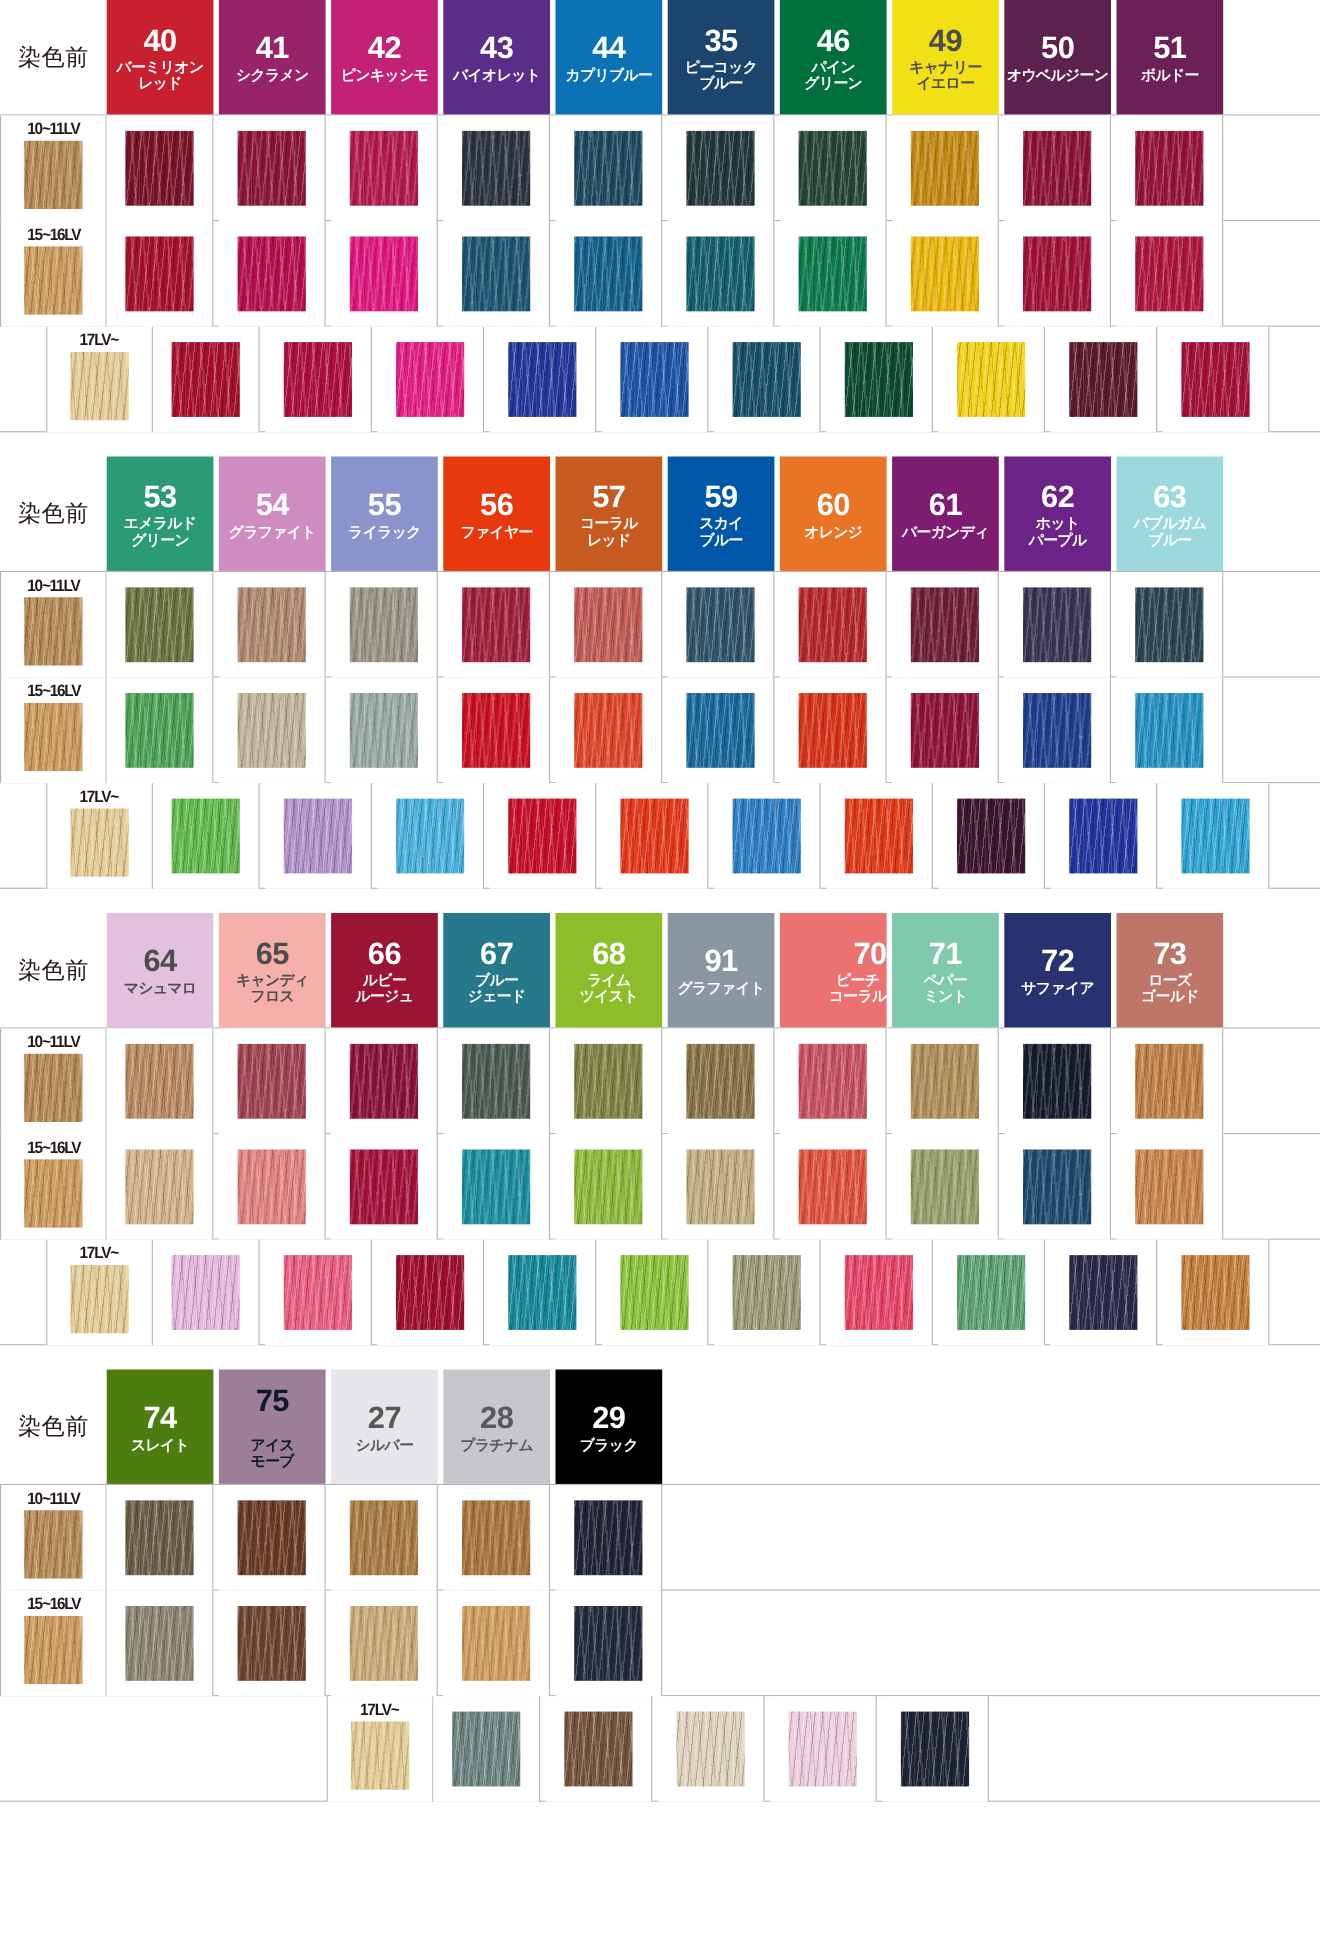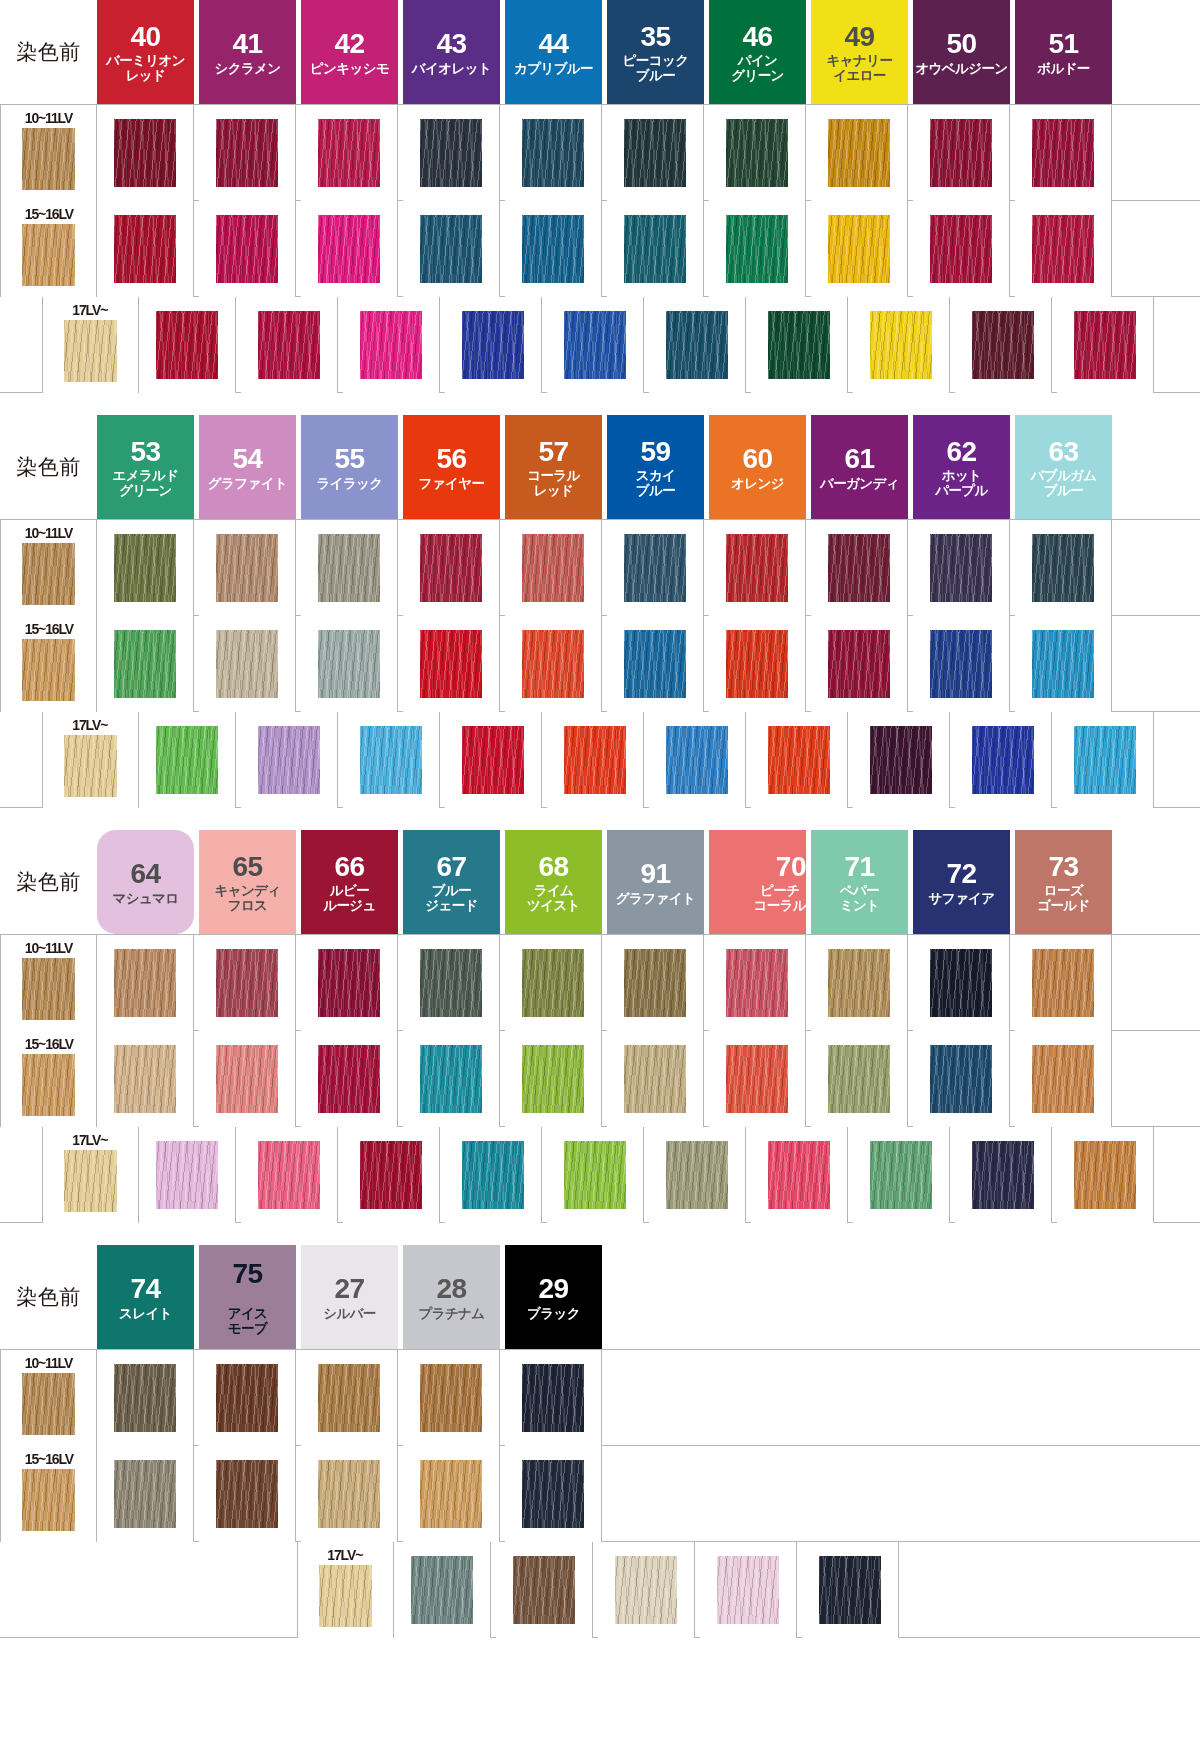--- a/index.html
+++ b/index.html
@@ -477,21 +477,21 @@
             <div class="cell">
               <div class="sw " style="background-color: rgb(49, 165, 212);"></div>
             </div>
           </div>
         </div>
         <div class="group-gap"></div>
       </div>
       <div class="group">
         <div class="hdr-row">
           <div class="hdr-left">染色前</div>
-          <div class="hdr-cell dark-text" style="background-color: rgb(227, 192, 221); color: rgb(77, 77, 77); border-radius: 19px;">
+          <div class="hdr-cell dark-text" style="background-color: rgb(227, 192, 221); color: rgb(77, 77, 77);">
             <div class="num">64</div>
             <div class="nm">マシュマロ</div>
           </div>
           <div class="hdr-cell dark-text" style="background-color: rgb(246, 176, 172); color: rgb(77, 77, 77);">
             <div class="num">65</div>
             <div class="nm">キャンディ
 フロス</div>
           </div>
           <div class="hdr-cell" style="background-color: rgb(156, 20, 52); color: rgb(255, 255, 255);">
             <div class="num">66</div>
@@ -640,21 +640,21 @@
             <div class="cell">
               <div class="sw " style="background-color: rgb(196, 128, 63);"></div>
             </div>
           </div>
         </div>
         <div class="group-gap"></div>
       </div>
       <div class="group">
         <div class="hdr-row">
           <div class="hdr-left">染色前</div>
-          <div class="hdr-cell" style="background-color: #0f766e; color: rgb(255, 255, 255);">
+          <div class="hdr-cell" style="background-color: #4d7c0f; color: rgb(255, 255, 255);">
             <div class="num">74</div>
             <div class="nm">スレイト</div>
           </div>
           <div class="hdr-cell" style="background-color: rgb(156, 126, 153); color: #0f172a; gap: 16px;">
             <div class="num">75</div>
             <div class="nm">アイス
 モーブ</div>
           </div>
           <div class="hdr-cell dark-text" style="background-color: rgb(232, 230, 234); color: rgb(89, 87, 87);">
             <div class="num">27</div>

